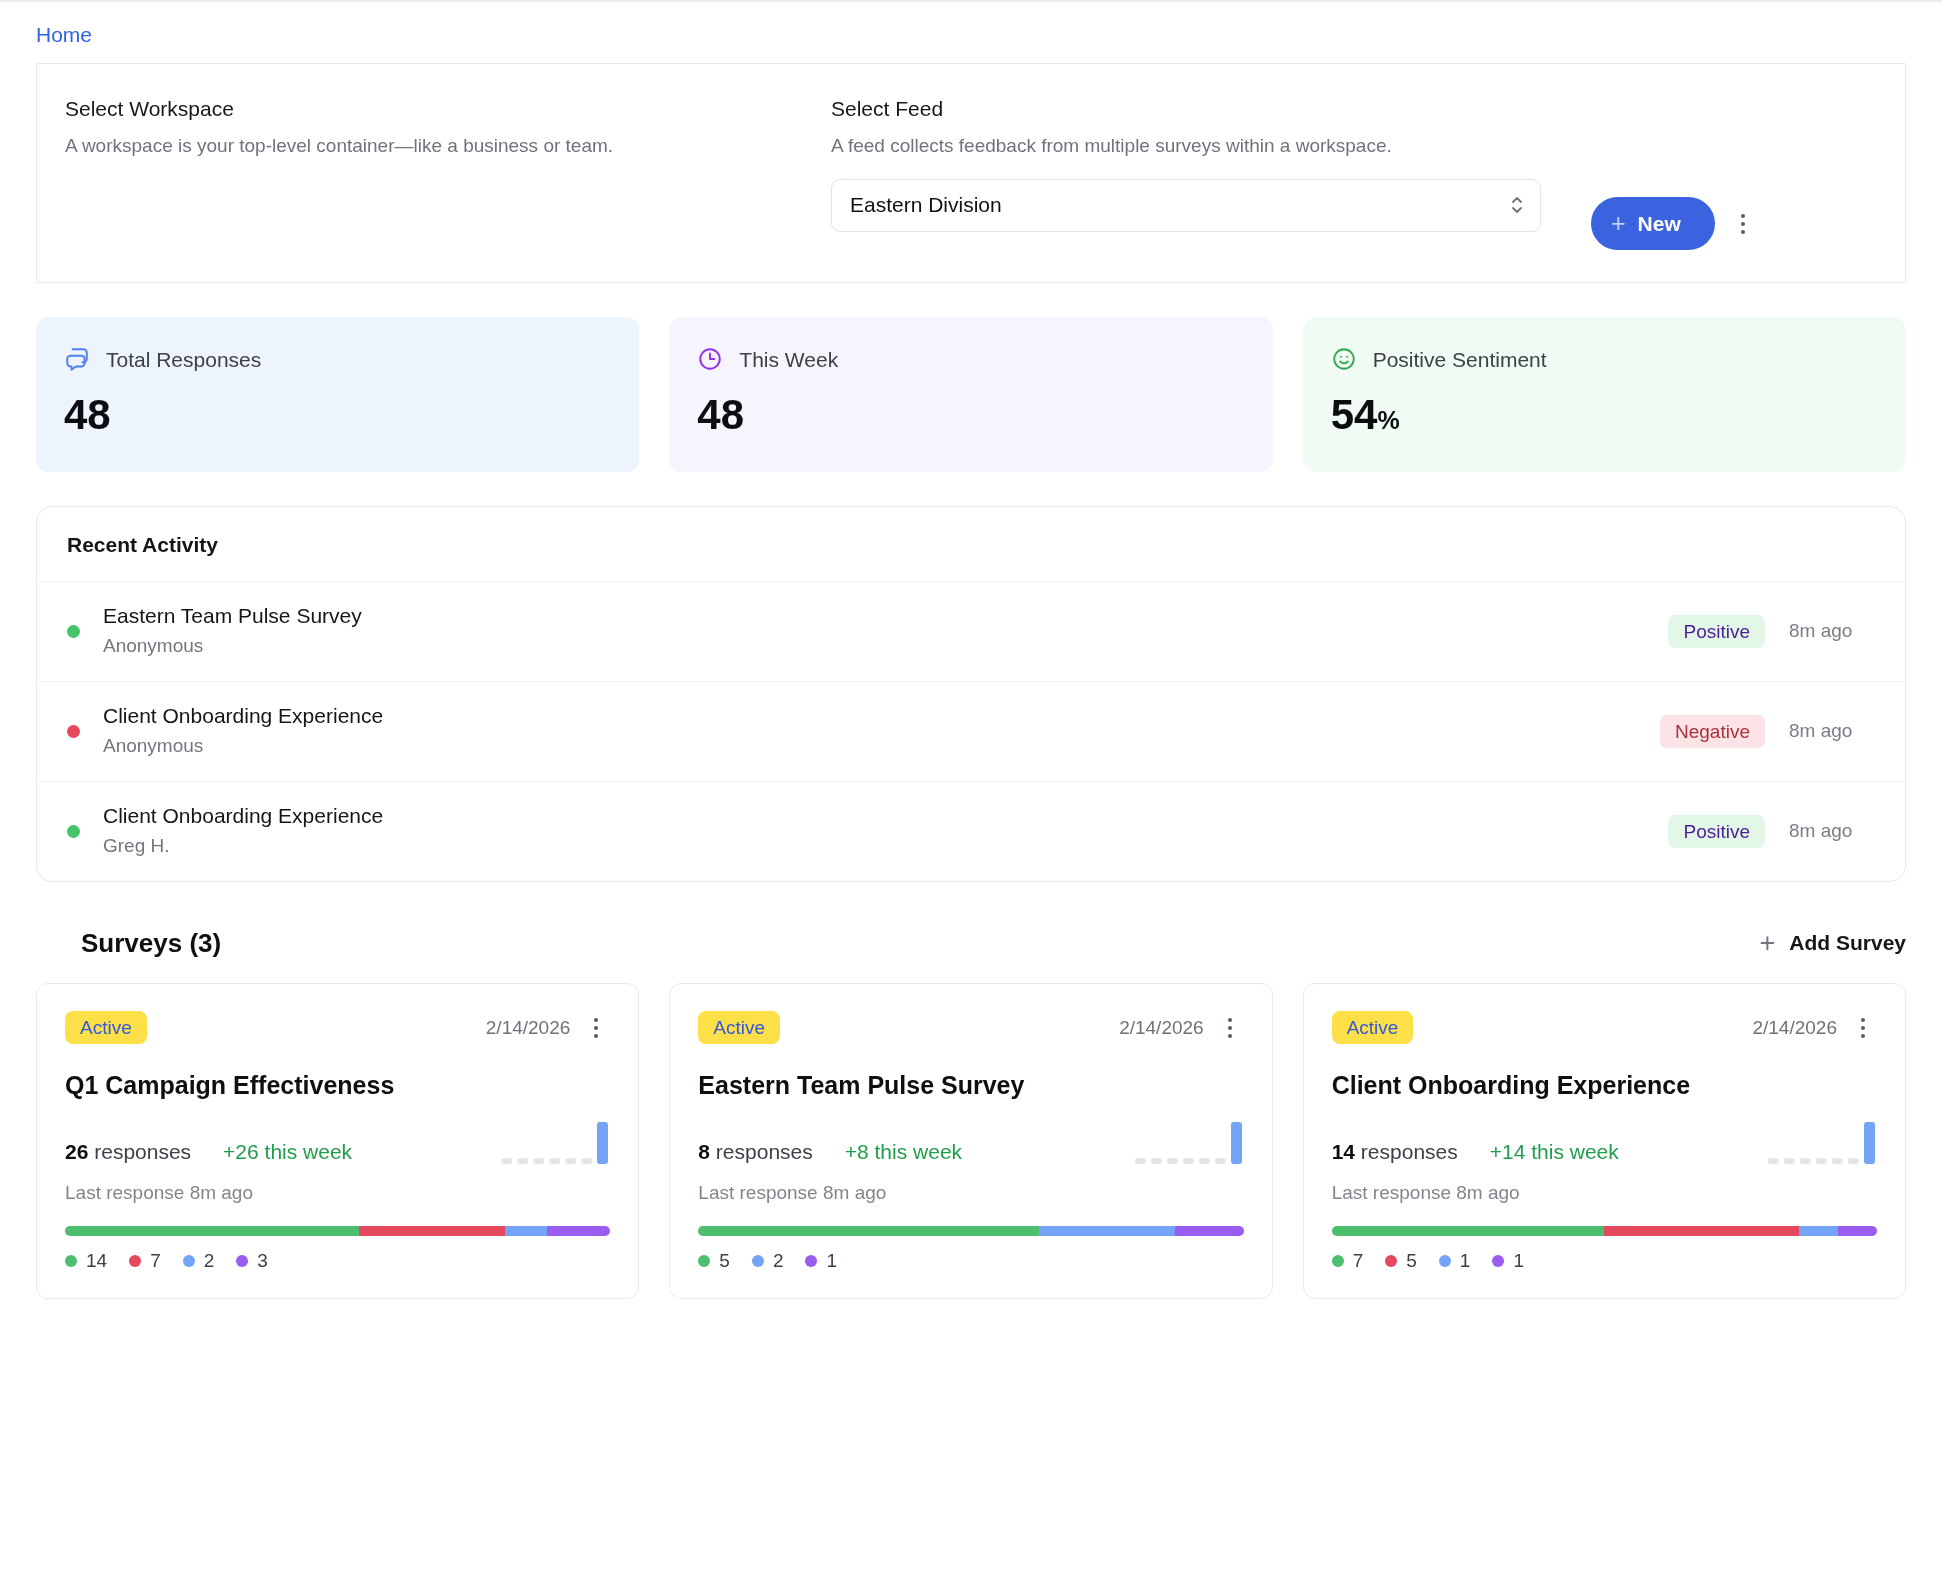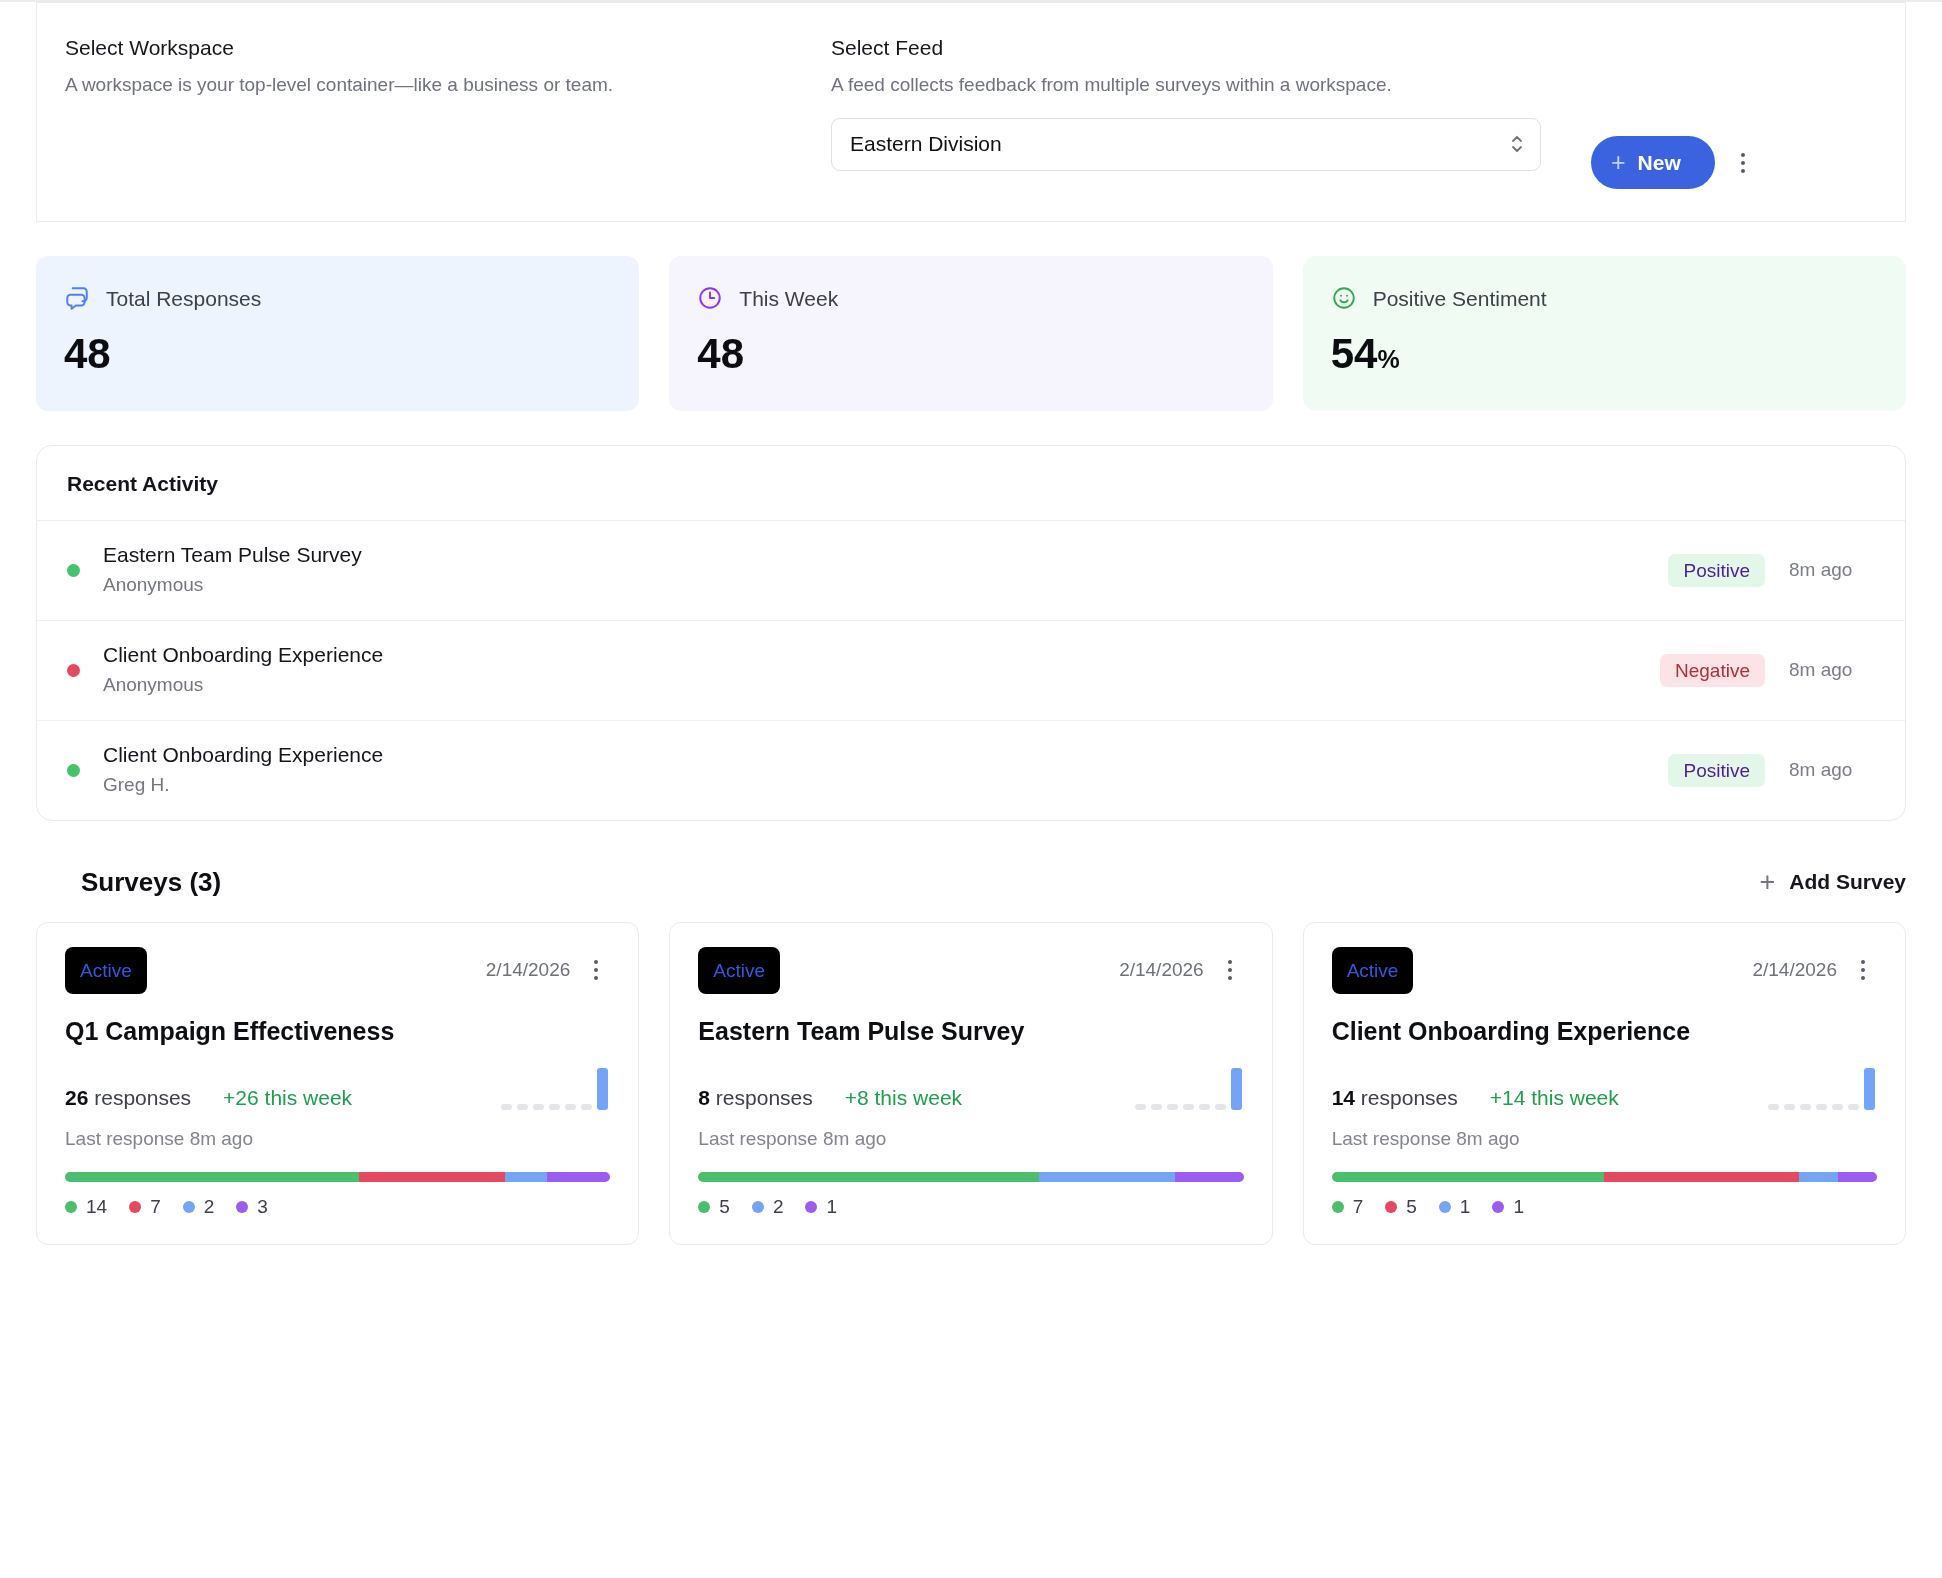--- a/index.html
+++ b/index.html
@@ -200,22 +200,22 @@
   .survey-card {
     flex: 1;
     border: 1px solid #e9eaee;
     border-radius: 12px;
     padding: 24px 28px 26px 28px;
     background: #fff;
     cursor: pointer;
   }
   .sc-top { display: flex; align-items: center; justify-content: space-between; }
   .pill-active {
-    background: #000000; color: #3059dd;
-    font-size: 19px; padding: 14px 15px; border-radius: 8px; line-height: 1;
+    background: #fde047; color: #3059dd;
+    font-size: 19px; padding: 7px 15px; border-radius: 8px; line-height: 1;
   }
   .sc-top-right { display: flex; align-items: center; gap: 12px; }
   .sc-date { font-size: 19px; color: #6e717a; }
   .sc-name {
     margin-top: 22px;
     font-size: 25px;
     font-weight: bold;
     color: #0d0f13;
     line-height: 1.2;
   }
@@ -238,20 +238,23 @@
   .stackbar span { display: block; height: 100%; }
   .legend { margin-top: 14px; display: flex; align-items: center; gap: 22px; }
   .legend .item { display: flex; align-items: center; gap: 9px; font-size: 19px; color: #3e4049; }
   .legend .ld { width: 12px; height: 12px; border-radius: 50%; display: block; }
 </style>
 </head>
 <body>
 
 <div class="page">
 
+  <div class="breadcrumb">
+    <span class="crumb">Home</span>
+  </div>
 
   <div class="selector-card">
     <div class="sel-col workspace">
       <div class="sel-label">Select Workspace</div>
       <div class="sel-help">A workspace is your top-level container—like a business or team.</div>
     </div>
 
     <div class="sel-col feed">
       <div class="sel-label">Select Feed</div>
       <div class="sel-help">A feed collects feedback from multiple surveys within a workspace.</div>

